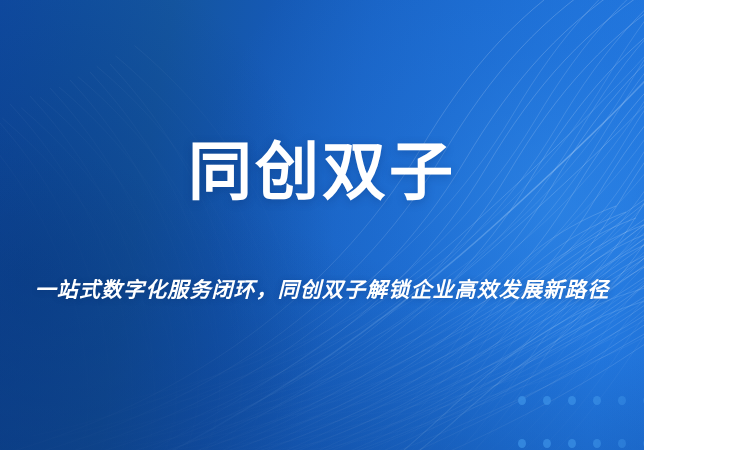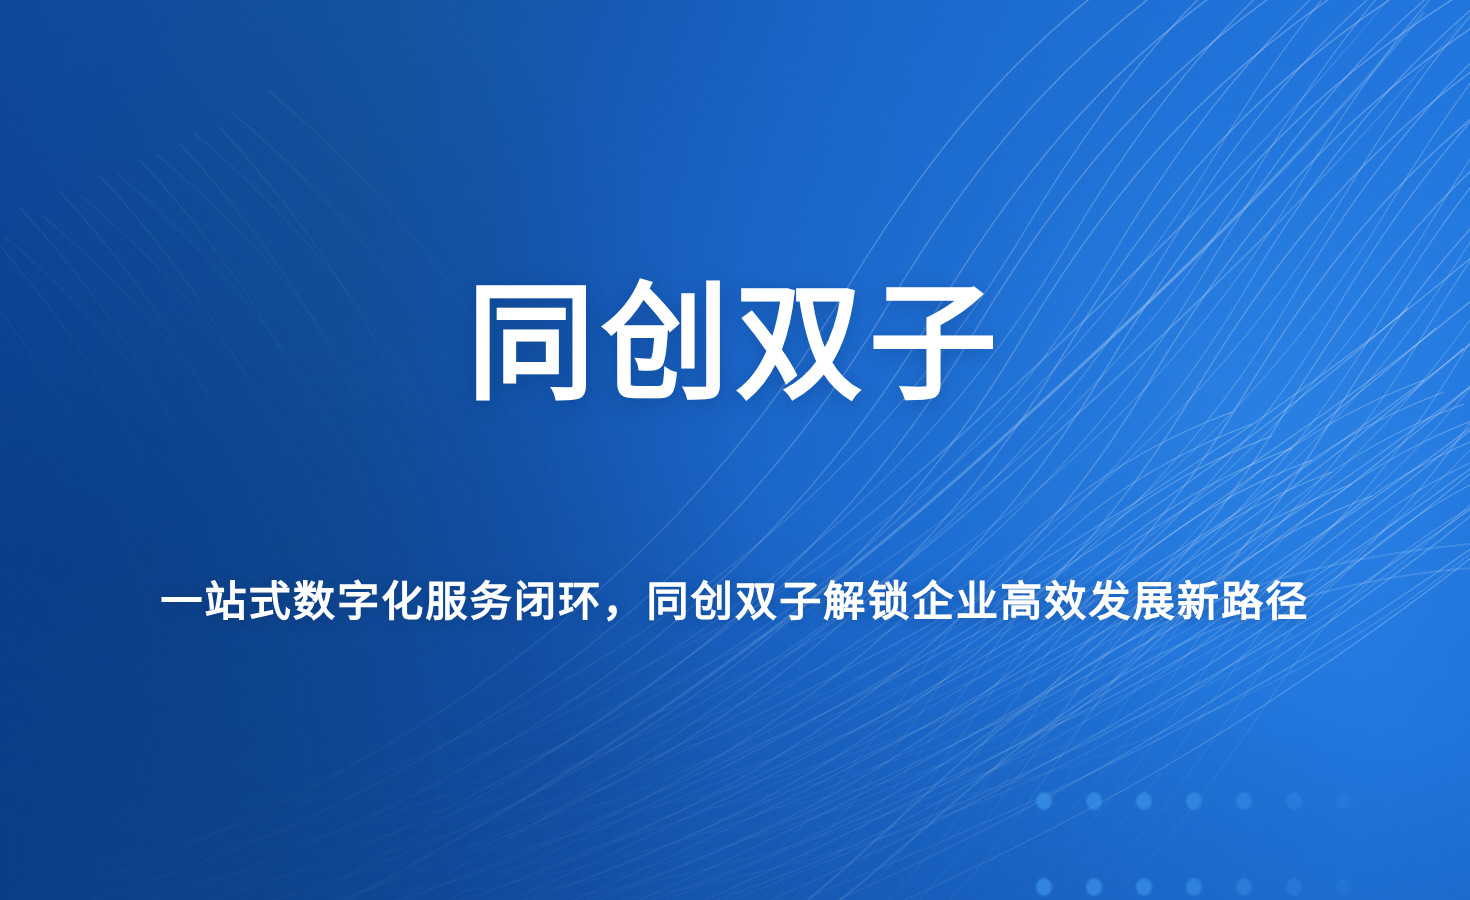--- a/index.html
+++ b/index.html
@@ -4,21 +4,21 @@
 <title>同创双子</title>
 <style>
   html, body {
     margin: 0;
     padding: 0;
     background: #ffffff;
   }
 
   .banner {
     position: relative;
-    width: 735px;
+    width: 644px;
     height: 450px;
     overflow: hidden;
     font-family: "Liberation Sans", "DejaVu Sans", sans-serif;
     
     background:
       linear-gradient(100deg,
         #0f4aa0 0%,
         #11509f 12%,
         #14559f 24%,
         #1559b4 38%,
@@ -123,33 +123,34 @@
     color: #ffffff;
     font-size: 64px;
     line-height: 72px;
     font-weight: 700;
     letter-spacing: 3px;
     text-shadow: 0 2px 10px rgba(6,40,96,0.28);
     white-space: nowrap;
   }
 
   .subtitle {
-    margin: 16px;
+    margin: 4px;
     position: absolute;
     left: 0;
     right: 0;
     top: 271px;
     text-align: center;
     color: #ffffff;
     font-size: 21px;
     line-height: 30px;
     font-weight: 700;
     letter-spacing: 1.1px;
     text-shadow: 0 1px 6px rgba(6,40,96,0.30);
     white-space: nowrap;
+    font-style: italic;
   }
 </style>
 </head>
 <body>
 
 <div class="banner">
 
   <div class="bg-layer bloom-right"></div>
 
   <svg class="mesh-svg" viewBox="0 0 735 450" preserveAspectRatio="none">

